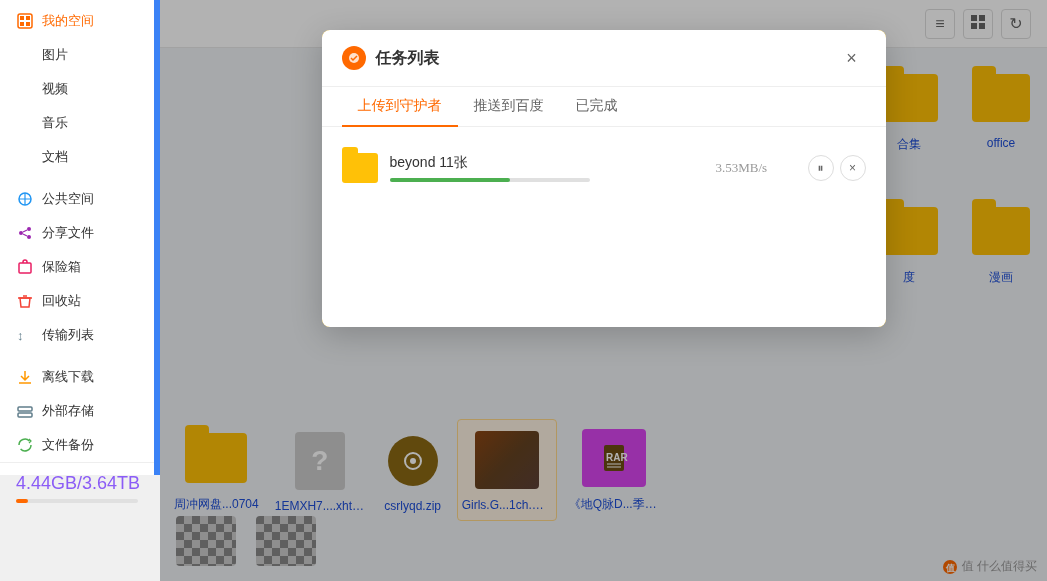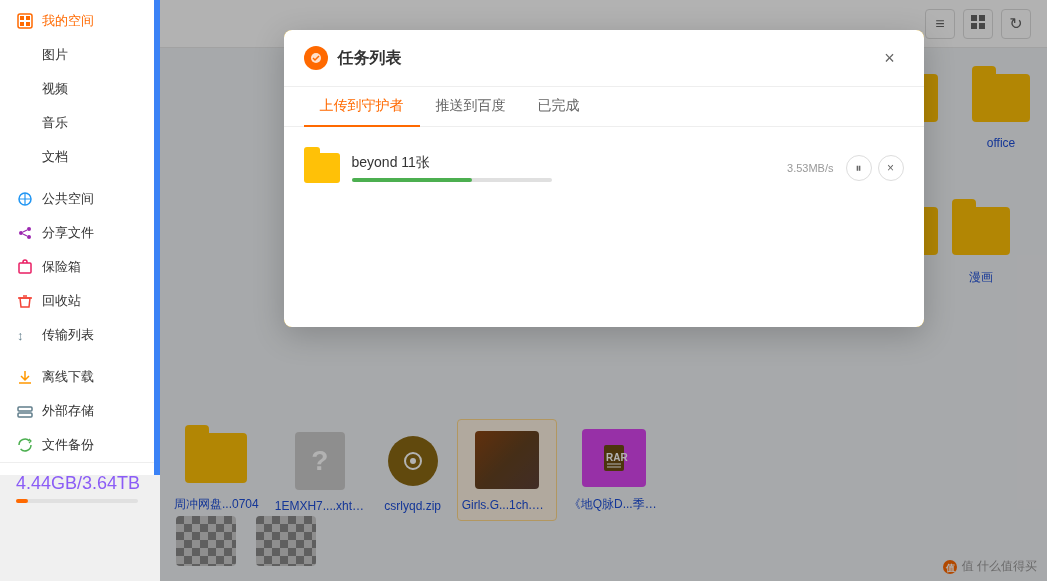--- a/index.html
+++ b/index.html
@@ -135,21 +135,21 @@
       background: rgba(0,0,0,0.3);
       z-index: 100;
       display: flex;
       align-items: flex-start;
       justify-content: center;
       padding-top: 30px;
     }
     .dialog {
       background: #eab308;
       border-radius: 8px;
-      width: 640px;
+      width: 564px;
       box-shadow: 0 8px 32px rgba(0,0,0,0.2);
       overflow: hidden;
     }
     .dialog-header {
       display: flex;
       align-items: center;
       padding: 14px 20px;
       border-bottom: 1px solid #eee;
       background: #fff;
     }
@@ -228,21 +228,21 @@
       border-radius: 2px;
       margin-top: 6px;
       width: 200px;
     }
     .task-progress-fill {
       height: 4px;
       background: #4CAF50;
       border-radius: 2px;
       width: 60%;
     }
-    .task-speed { font-size: 11px; color: #999; min-width: 80px; text-align: right; }
+    .task-speed { font-size: 13px; color: #999; min-width: 80px; text-align: left; font-family: Liberation Serif, serif; }
     .task-controls { display: flex; gap: 6px; }
     .task-ctrl-btn {
       width: 26px; height: 26px;
       border: 1px solid #ddd;
       border-radius: 50%;
       background: #fff;
       cursor: pointer;
       display: flex; align-items: center; justify-content: center;
       font-size: 12px;
       color: #666;
@@ -439,21 +439,21 @@
           <div class="file-label">合集</div>
         </div>
         <div class="file-item">
           <div class="file-icon">
             <div class="folder-yellow"></div>
           </div>
           <div class="file-label">office</div>
         </div>
       </div>
 
-      <div style="display:flex; align-items:center;">
+      <div style="display:flex; gap:20px;align-items:center;">
         <div class="file-item">
           <div class="file-icon">
             <div class="folder-yellow"></div>
           </div>
           <div class="file-label">度</div>
         </div>
         <div class="file-item">
           <div class="file-icon">
             <div class="folder-yellow"></div>
           </div>

